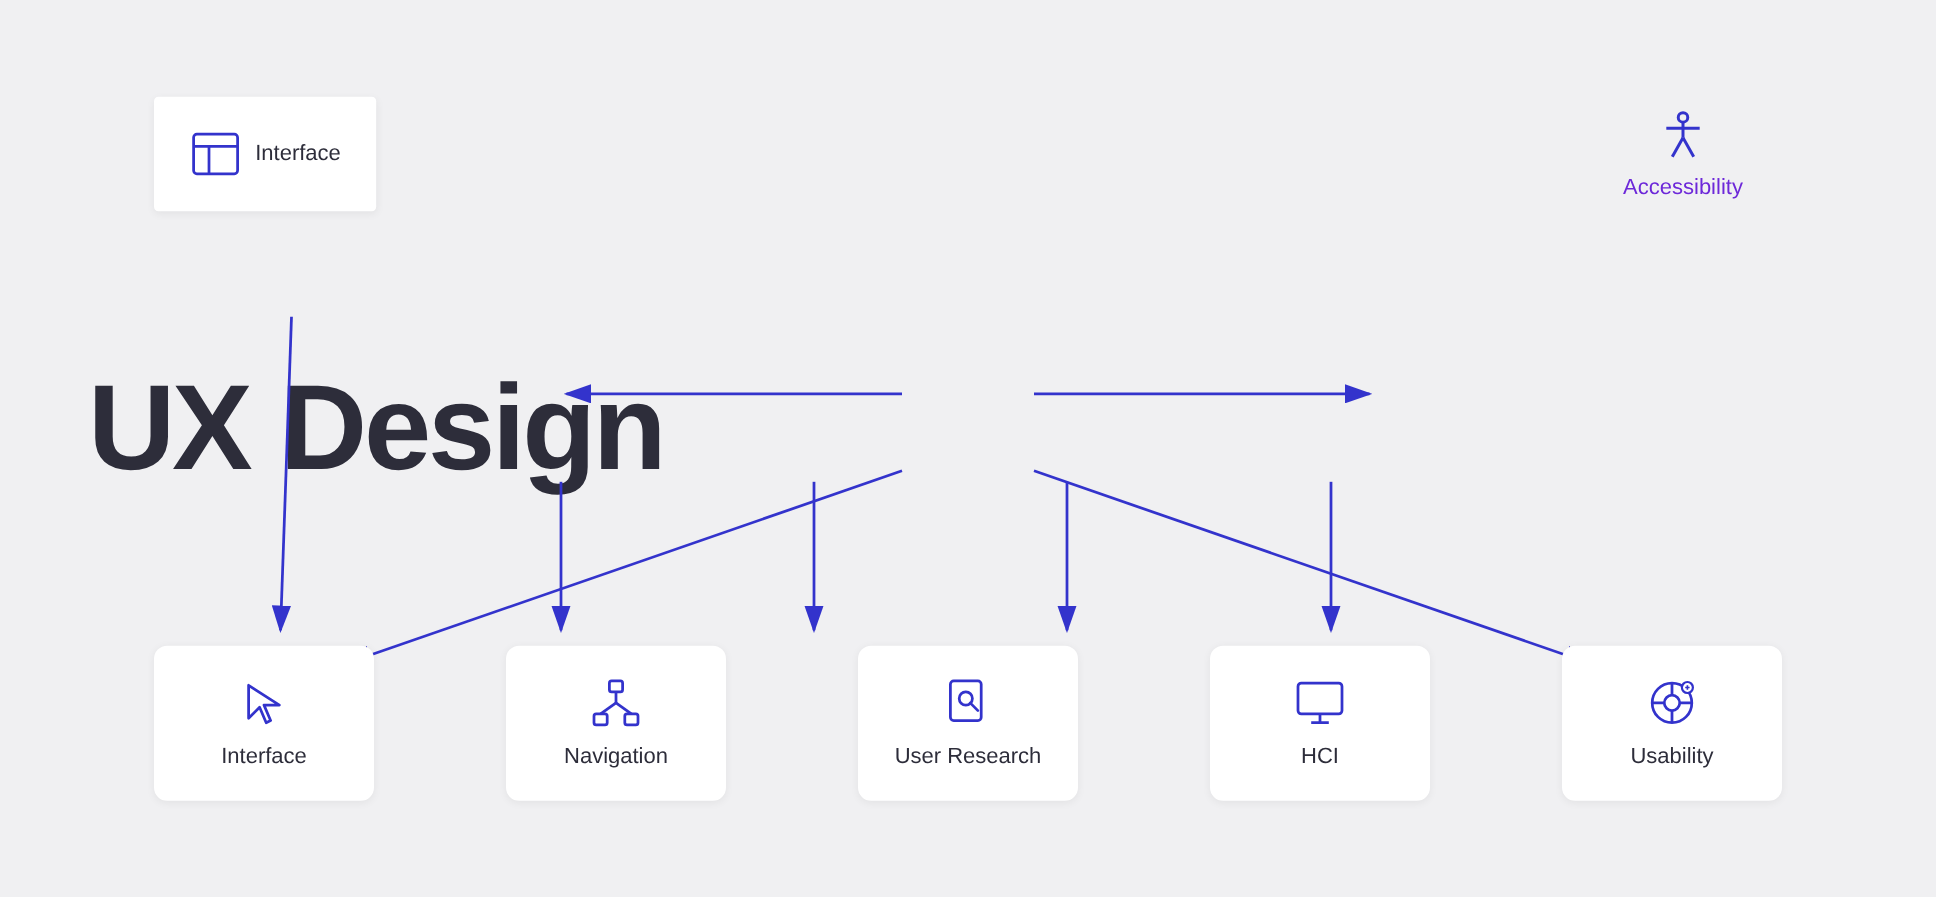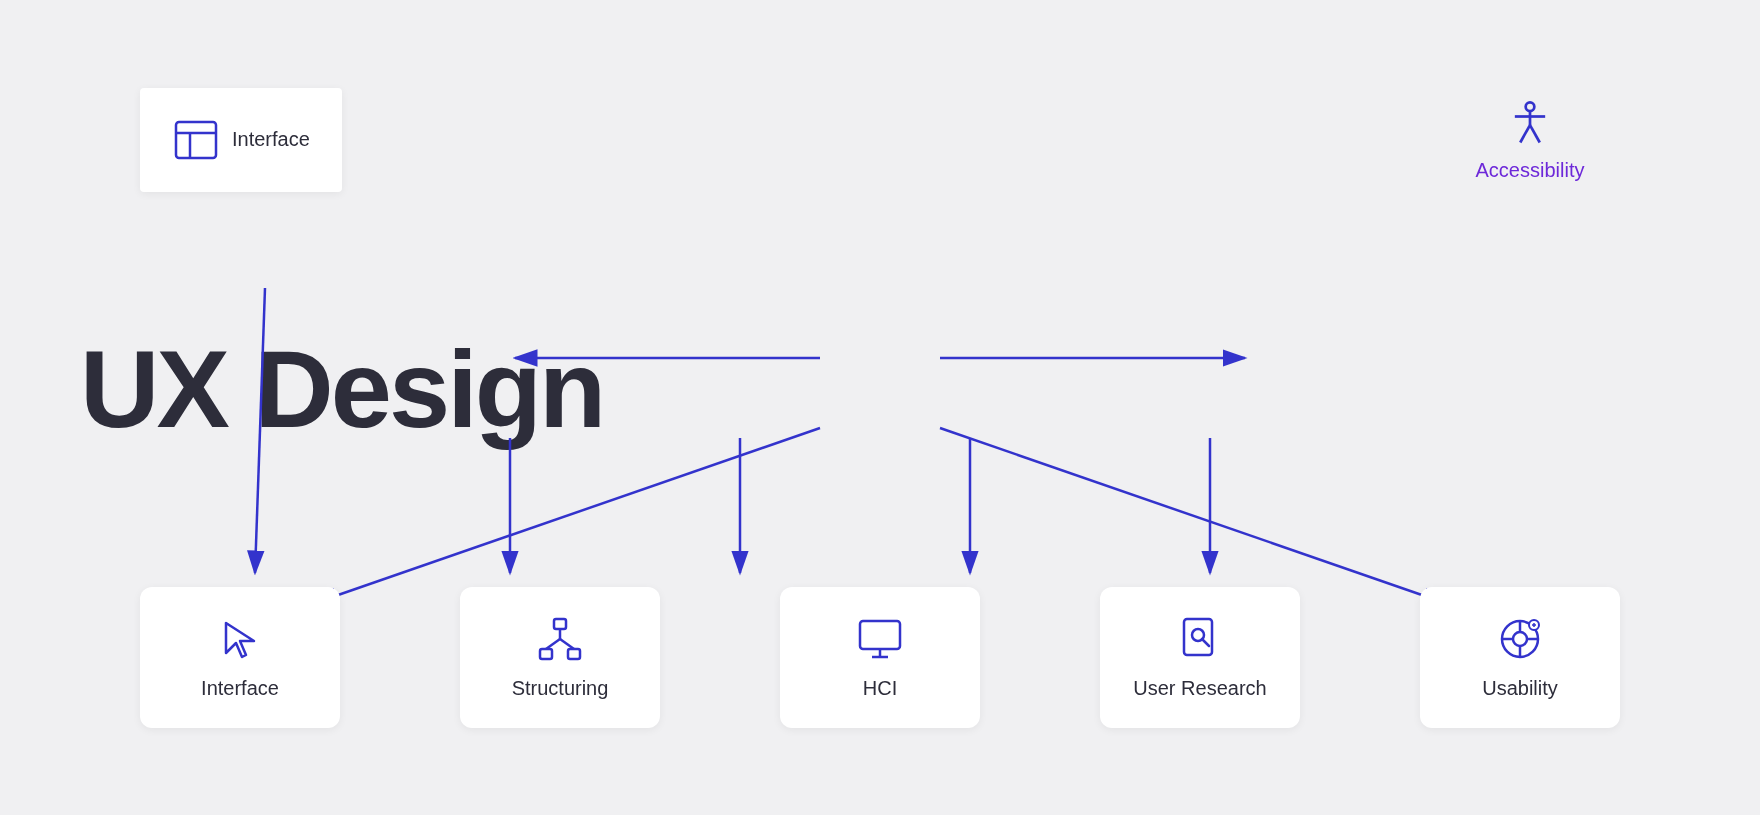--- a/index.html
+++ b/index.html
@@ -180,40 +180,40 @@
 
       <div class="bottom-card">
         <svg class="icon" viewBox="0 0 48 48">
           <rect x="18" y="4" width="12" height="10" rx="2" stroke="#3333cc" stroke-width="2.5"></rect>
           <rect x="4" y="34" width="12" height="10" rx="2" stroke="#3333cc" stroke-width="2.5"></rect>
           <rect x="32" y="34" width="12" height="10" rx="2" stroke="#3333cc" stroke-width="2.5"></rect>
           <line x1="24" y1="14" x2="24" y2="24" stroke="#3333cc" stroke-width="2.5"></line>
           <line x1="24" y1="24" x2="10" y2="34" stroke="#3333cc" stroke-width="2.5"></line>
           <line x1="24" y1="24" x2="38" y2="34" stroke="#3333cc" stroke-width="2.5"></line>
         </svg>
-        <span class="bottom-label">Structuring</span>
-      </div>
-
+        <span class="bottom-label">Navigation</span>
+      </div>
+
+
+      <div class="bottom-card">
+        <svg class="icon" viewBox="0 0 48 48">
+          <rect x="8" y="4" width="28" height="36" rx="3" stroke="#3333cc" stroke-width="2.5"></rect>
+          <circle cx="22" cy="20" r="6" stroke="#3333cc" stroke-width="2.5"></circle>
+          <line x1="26" y1="24" x2="33" y2="31" stroke="#3333cc" stroke-width="2.5" stroke-linecap="round"></line>
+        </svg>
+        <span class="bottom-label">User Research</span>
+      </div>
 
       <div class="bottom-card">
         <svg class="icon" viewBox="0 0 48 48">
           <rect x="4" y="6" width="40" height="28" rx="3" stroke="#3333cc" stroke-width="2.5"></rect>
           <line x1="16" y1="42" x2="32" y2="42" stroke="#3333cc" stroke-width="2.5"></line>
           <line x1="24" y1="34" x2="24" y2="42" stroke="#3333cc" stroke-width="2.5"></line>
         </svg>
         <span class="bottom-label">HCI</span>
-      </div>
-
-      <div class="bottom-card">
-        <svg class="icon" viewBox="0 0 48 48">
-          <rect x="8" y="4" width="28" height="36" rx="3" stroke="#3333cc" stroke-width="2.5"></rect>
-          <circle cx="22" cy="20" r="6" stroke="#3333cc" stroke-width="2.5"></circle>
-          <line x1="26" y1="24" x2="33" y2="31" stroke="#3333cc" stroke-width="2.5" stroke-linecap="round"></line>
-        </svg>
-        <span class="bottom-label">User Research</span>
       </div>
 
       <div class="bottom-card">
         <svg class="icon" viewBox="0 0 48 48">
           <circle cx="24" cy="24" r="18" stroke="#3333cc" stroke-width="2.5"></circle>
           <circle cx="24" cy="24" r="7" stroke="#3333cc" stroke-width="2.5"></circle>
           <line x1="24" y1="6" x2="24" y2="17" stroke="#3333cc" stroke-width="2.5"></line>
           <line x1="24" y1="31" x2="24" y2="42" stroke="#3333cc" stroke-width="2.5"></line>
           <line x1="6" y1="24" x2="17" y2="24" stroke="#3333cc" stroke-width="2.5"></line>
           <line x1="31" y1="24" x2="42" y2="24" stroke="#3333cc" stroke-width="2.5"></line>

